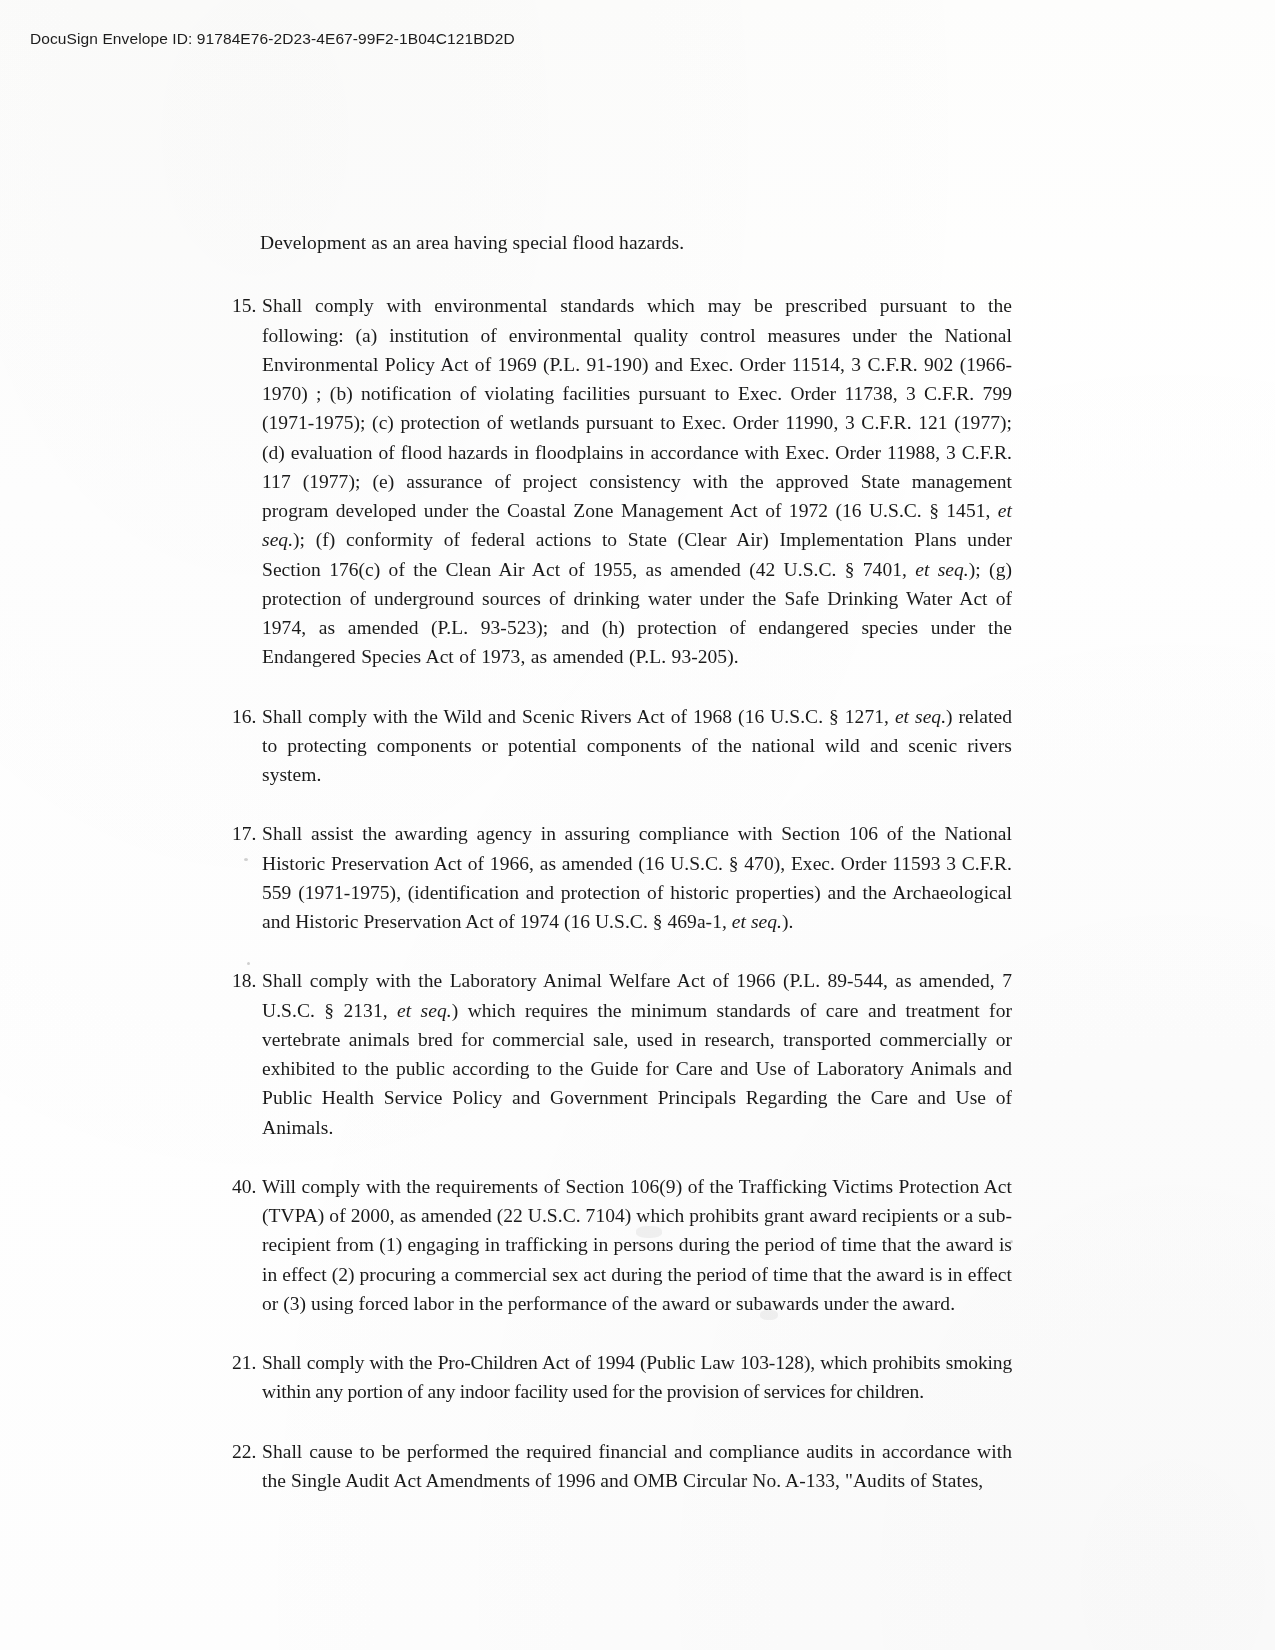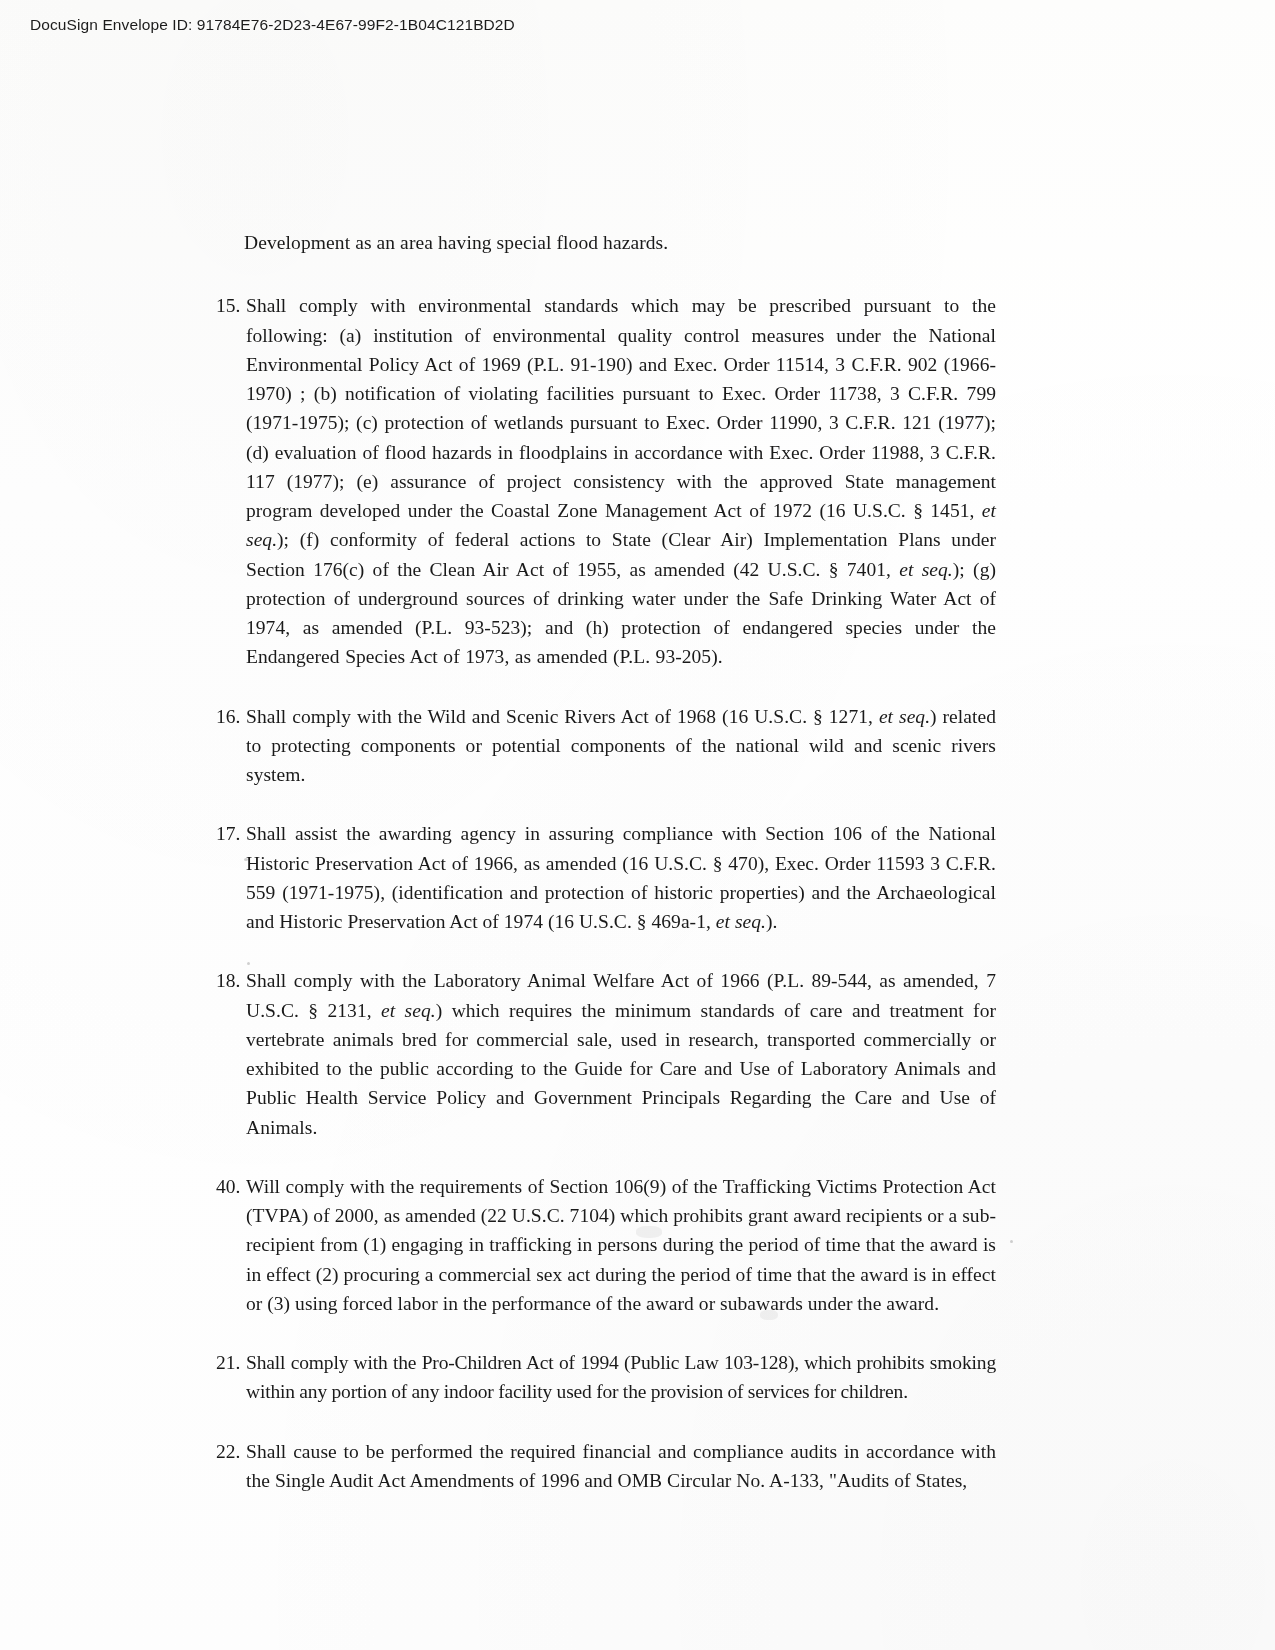--- a/index.html
+++ b/index.html
@@ -24,32 +24,32 @@
     background:
       radial-gradient(ellipse at 20% 8%, rgba(0,0,0,0.015), rgba(0,0,0,0) 55%),
       radial-gradient(ellipse at 92% 96%, rgba(0,0,0,0.02), rgba(0,0,0,0) 60%),
       linear-gradient(180deg, #fdfdfc 0%, #ffffff 30%, #fdfdfd 100%);
   }
 
   
   .docusign-stamp {
     position: absolute;
     left: 30px;
-    top: 16px;
+    top: 30px;
     font-family: "Liberation Sans", sans-serif;
     font-size: 15.5px;
     letter-spacing: 0.1px;
     color: #1c1c1c;
     white-space: nowrap;
   }
 
   
   .content {
     position: absolute;
-    left: 216px;
+    left: 232px;
     top: 228px;
     width: 780px;
   }
 
   .intro-line {
     font-size: 19.5px;
     line-height: 1.5;
     margin: 0 0 34px 28px;
     letter-spacing: 0.1px;
   }

